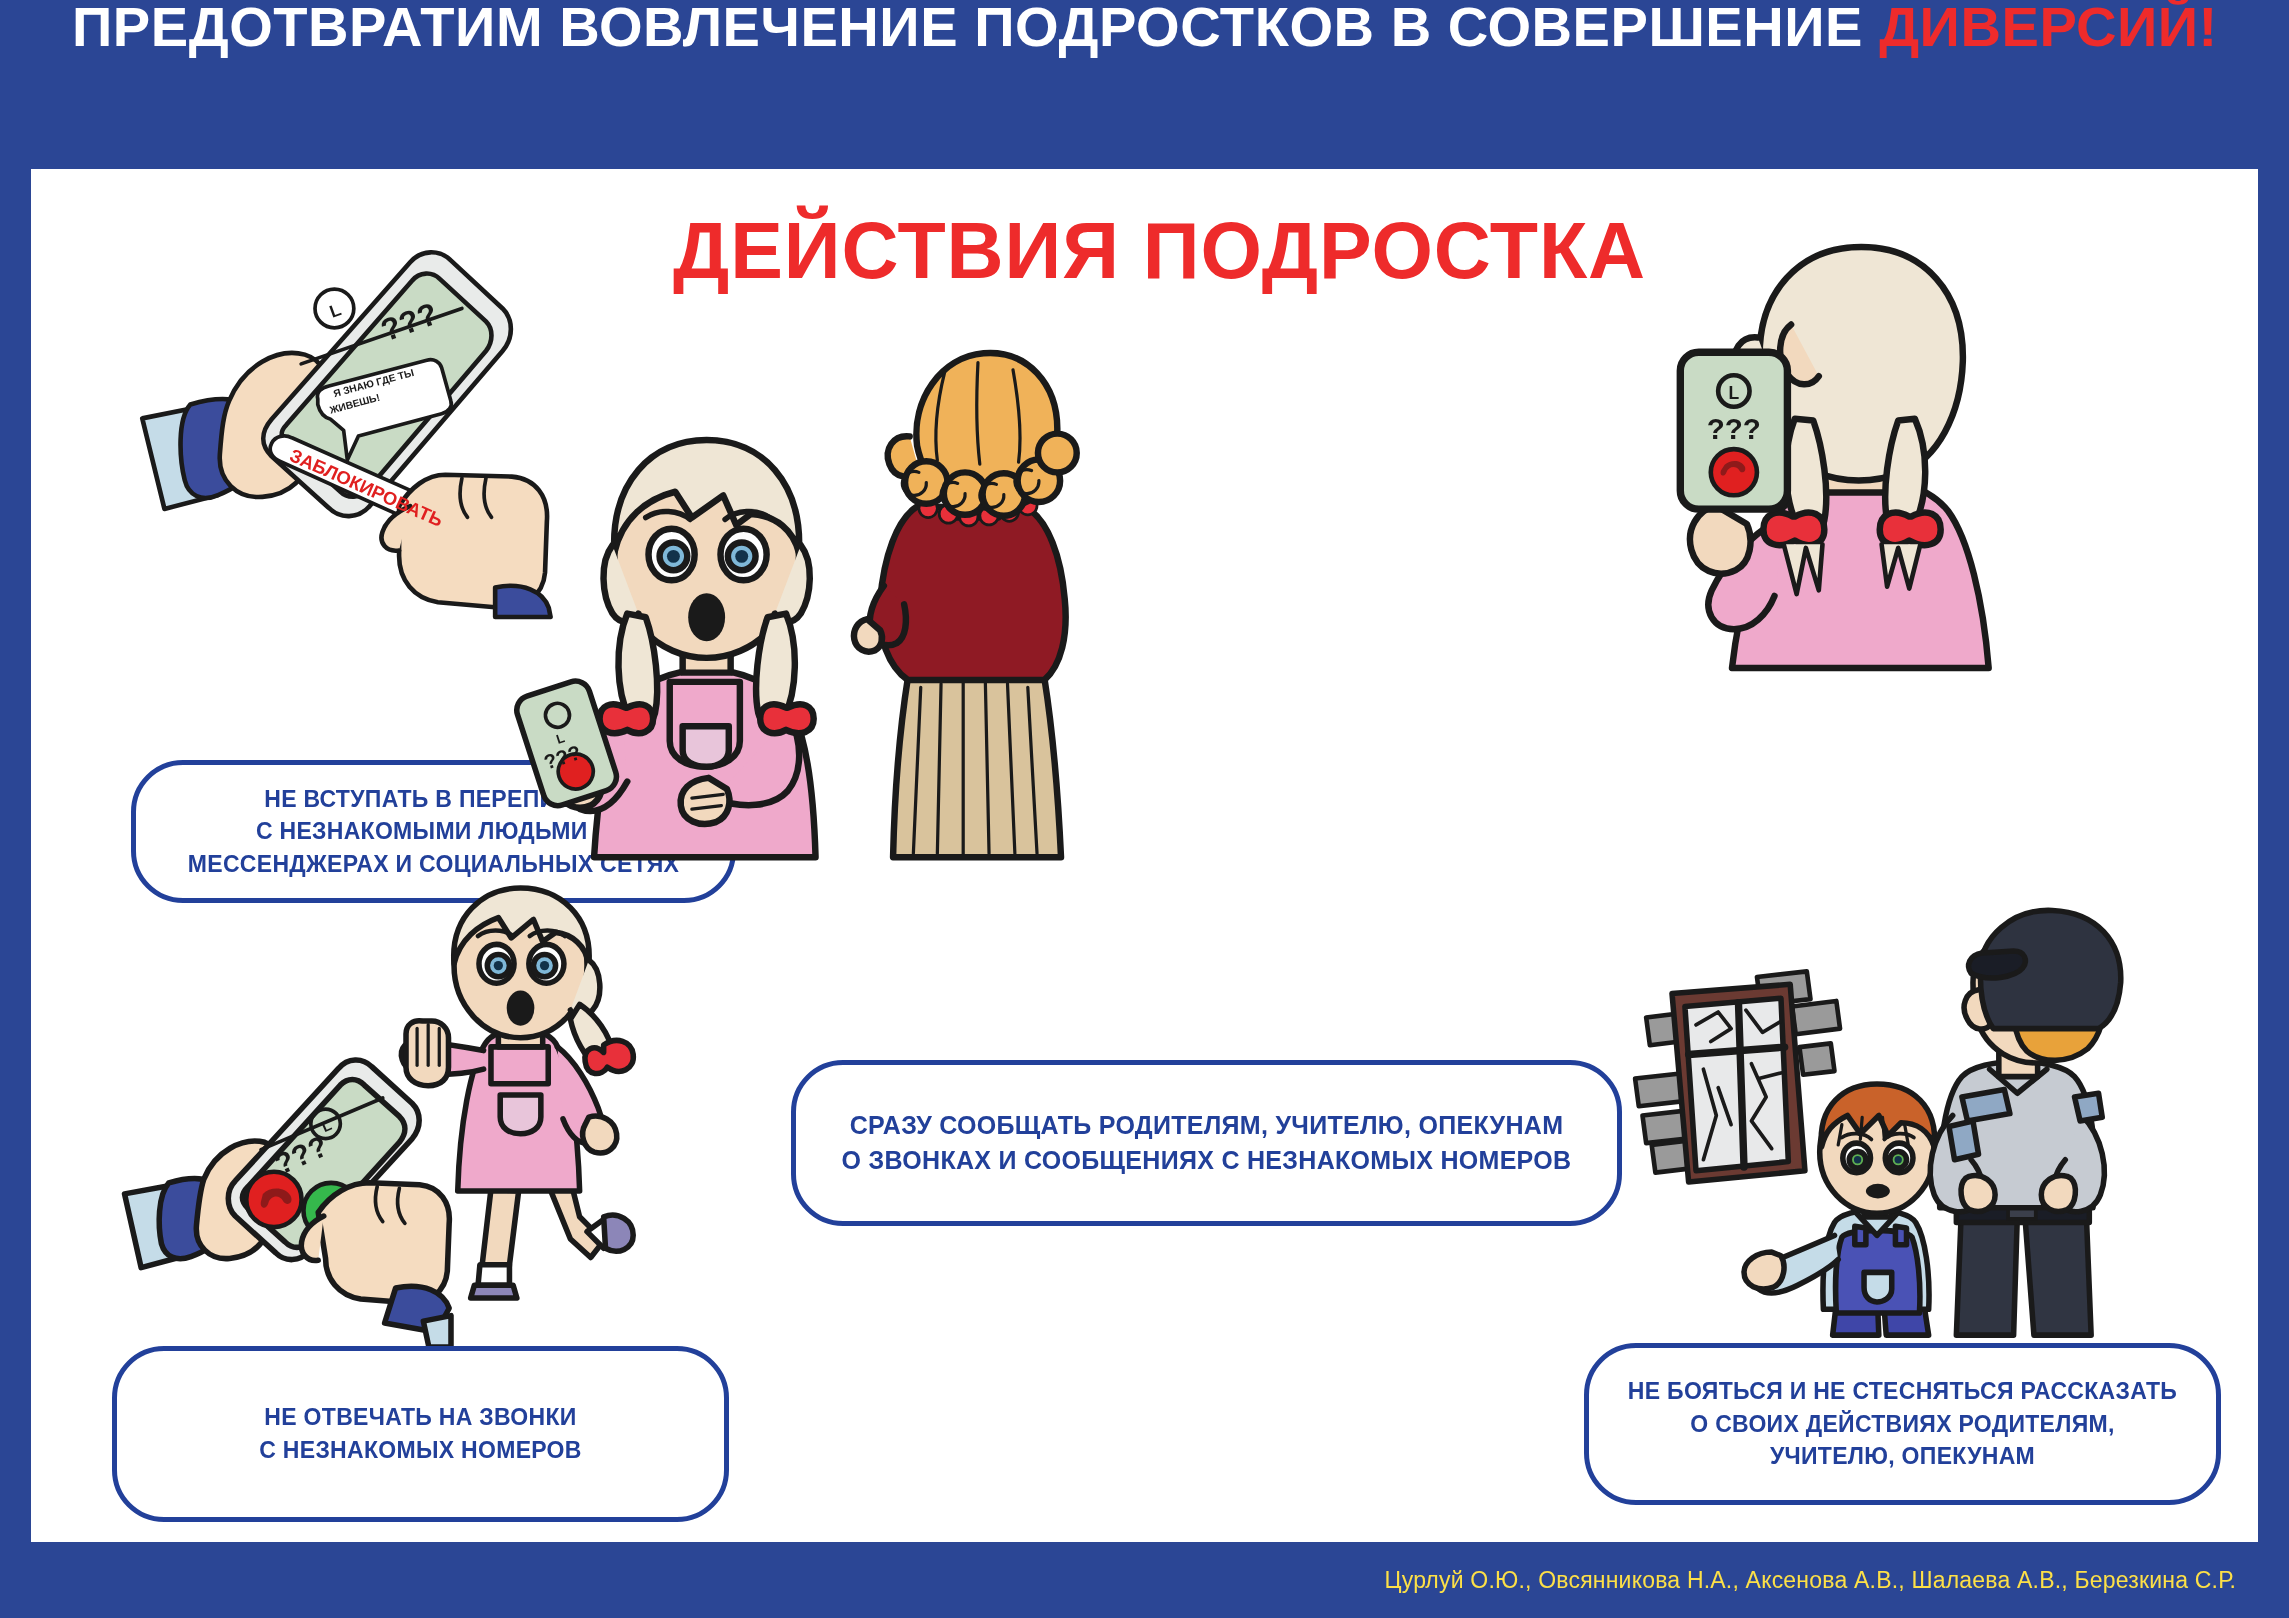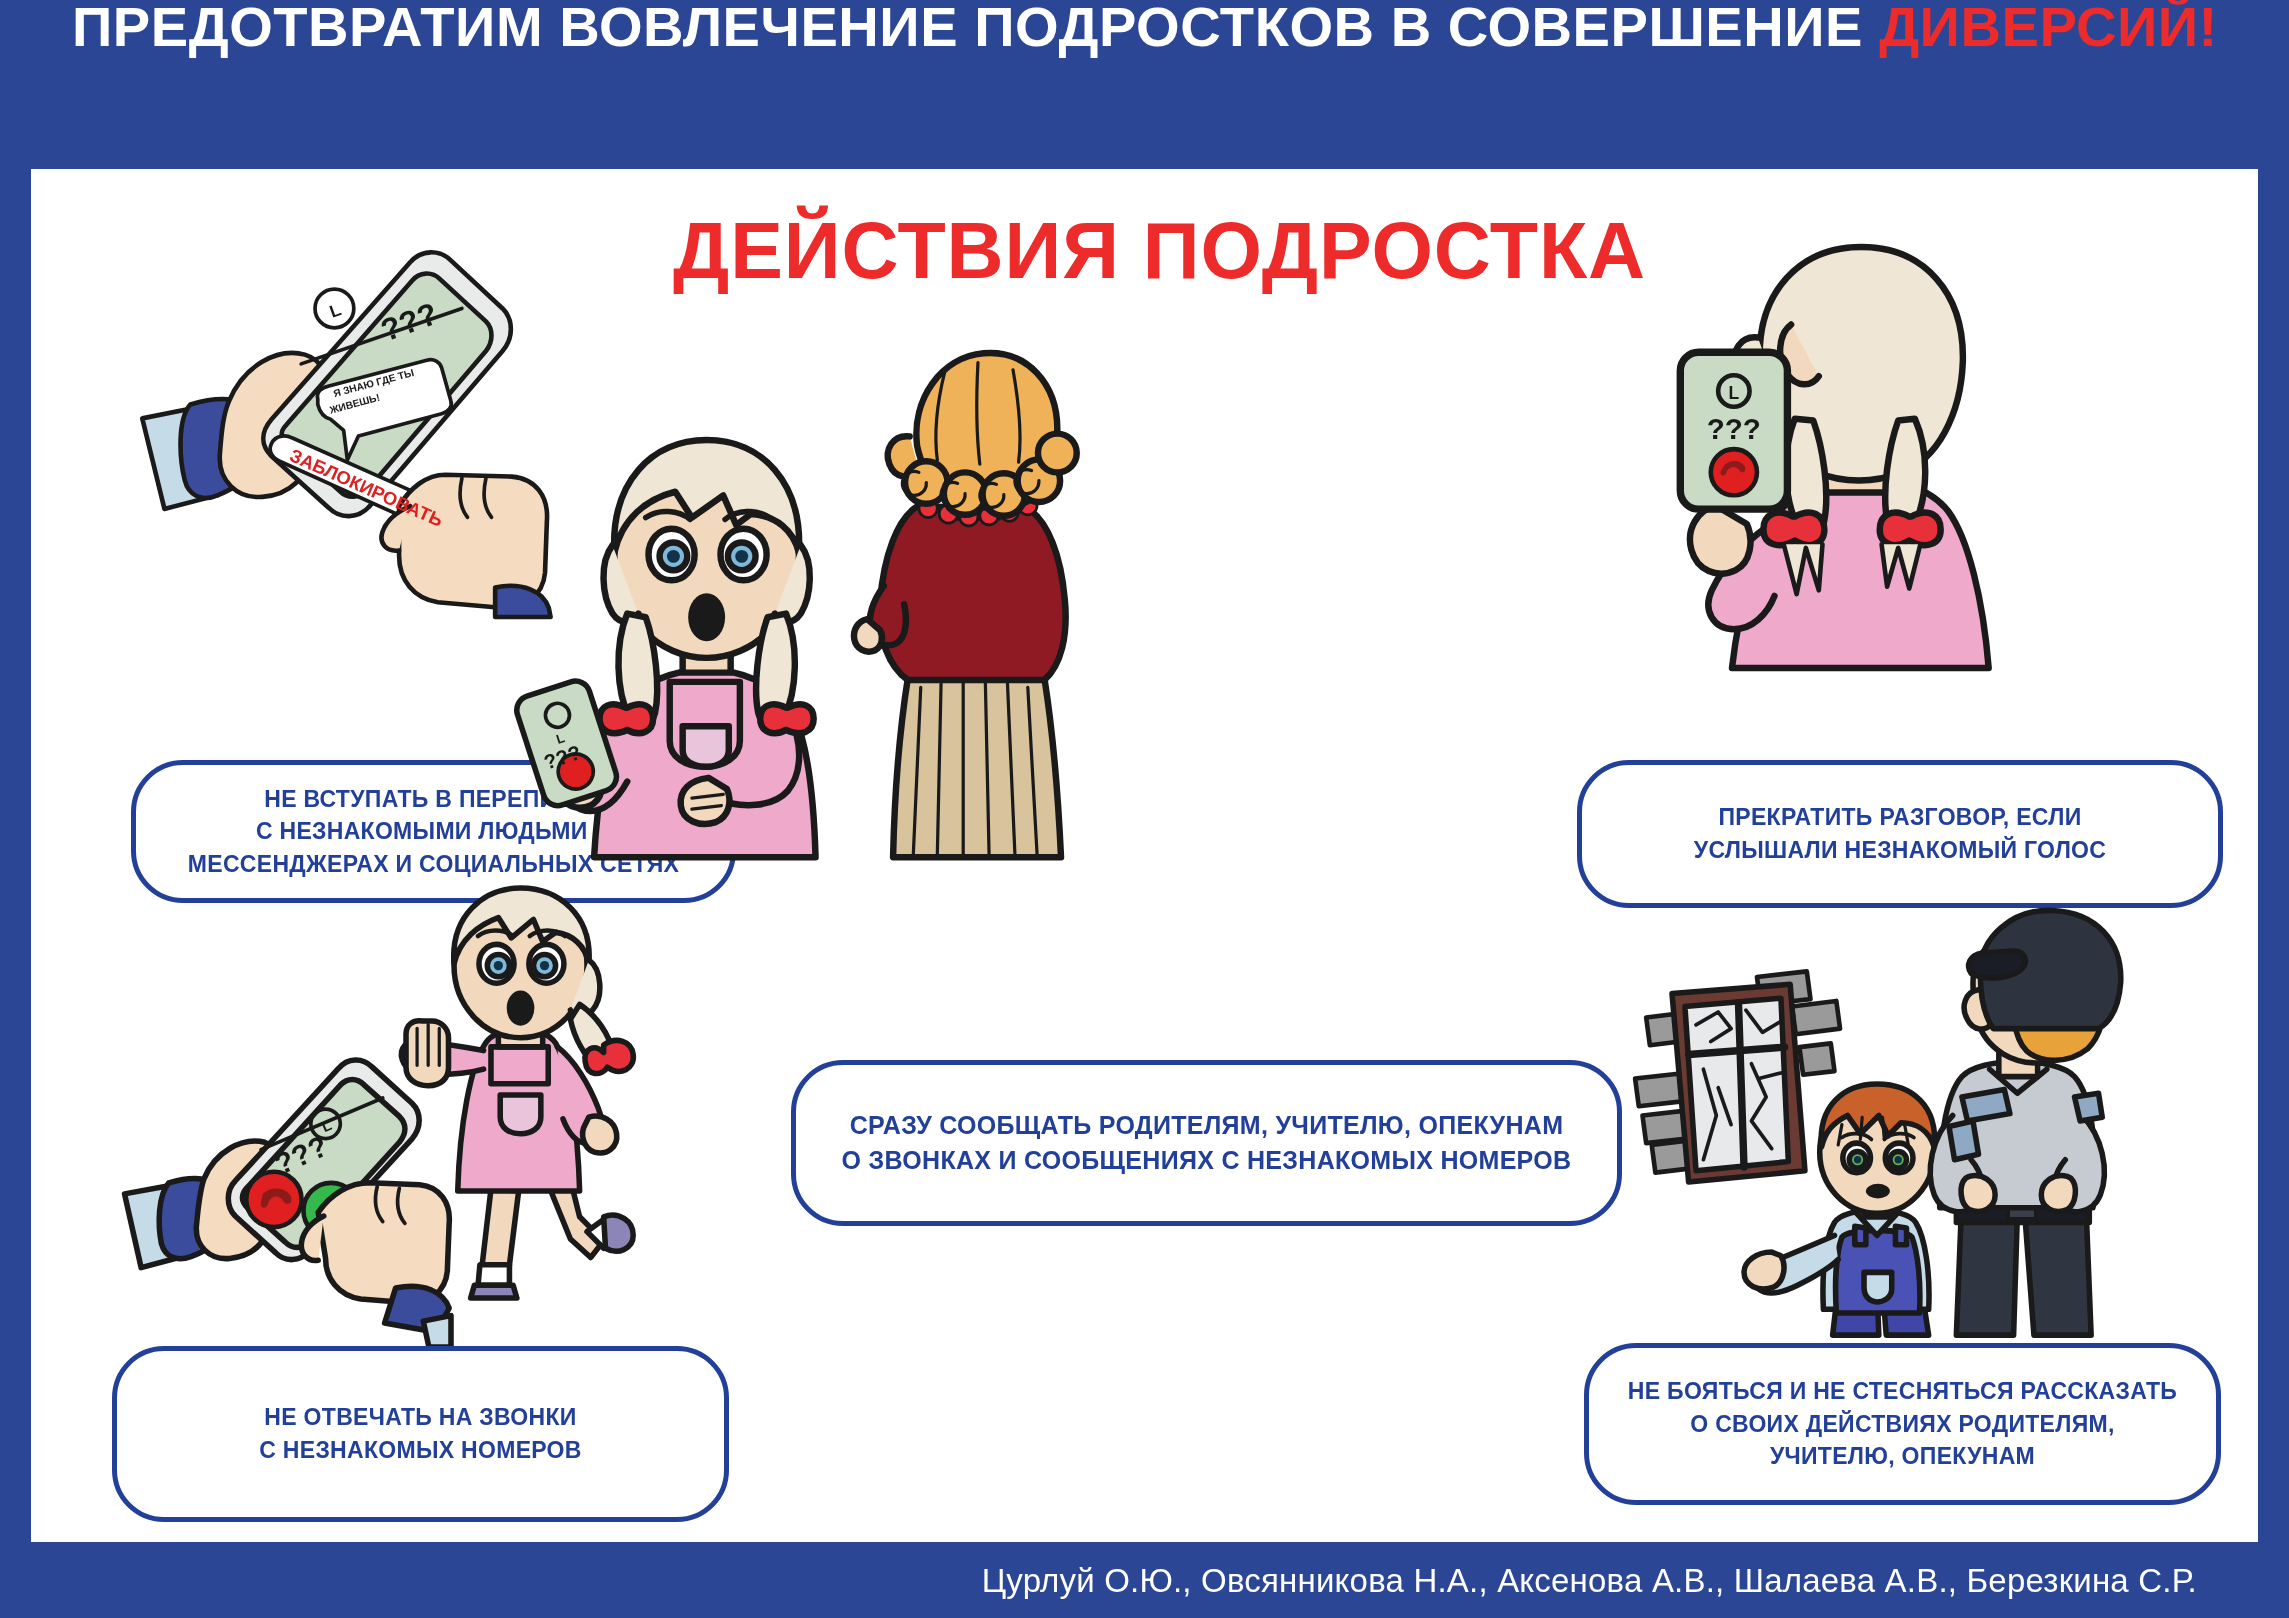--- a/index.html
+++ b/index.html
@@ -56,21 +56,21 @@
   
   .illu{position:absolute;}
   svg{display:block;overflow:visible;}
 
   
   .footer-bar{
     position:absolute;left:0;bottom:0;width:2290px;height:77px;
     background:#2B4695;display:flex;align-items:center;justify-content:flex-end;
   }
   .footer-credits{
-    color:#ffffff;font-size:33px;padding-right:93px;letter-spacing:0.2px;
+    color:#fde047;font-size:23px;padding-right:54px;letter-spacing:0.2px;
     white-space:nowrap;
   }
 </style>
 </head>
 <body>
 
 <div class="poster">
 
   <div class="header-bar">
     <div class="header-title"><span>ПРЕДОТВРАТИМ ВОВЛЕЧЕНИЕ ПОДРОСТКОВ В СОВЕРШЕНИЕ </span><span class="accent">ДИВЕРСИЙ!</span></div>
@@ -263,24 +263,20 @@
           <circle cx="80" cy="258" r="25" fill="#E02020" stroke-width="5"></circle>
           <path d="M70 250 C76 244 88 244 92 252 C94 258 88 260 86 256 C82 250 74 252 72 258 C70 264 64 262 66 256 Z" fill="#8E1A1A" stroke="none"></path>
         </g>
         <g font-family="'Liberation Sans', sans-serif" fill="#1a1a1a" font-weight="bold">
           <text x="80" y="179" font-size="19" text-anchor="middle">L</text>
           <text x="80" y="222" font-size="32" text-anchor="middle">???</text>
         </g>
       </svg>
     </div>
 
-    <div class="callout" id="cb-stopcall">
-      <div class="txt">ПРЕКРАТИТЬ РАЗГОВОР, ЕСЛИ
-УСЛЫШАЛИ НЕЗНАКОМЫЙ ГОЛОС</div>
-    </div>
 
     <div class="illu" style="left:351px;top:743px;">
       <svg width="314" height="388" viewBox="0 0 340 420">
         <g stroke="#1a1a1a" stroke-width="6" stroke-linejoin="round" stroke-linecap="round">
 
           <path d="M118 300 L108 386 L104 404 L136 404 L138 382 L148 302 Z" fill="#F2D9BE"></path>
           <path d="M182 300 L204 354 L226 374 L240 356 L214 330 L206 298 Z" fill="#F2D9BE"></path>
 
           <path d="M106 382 L138 382 L138 404 L104 404 Z" fill="#ffffff"></path>
           <path d="M100 404 L142 404 L146 418 L96 418 Z" fill="#8C86B8"></path>

